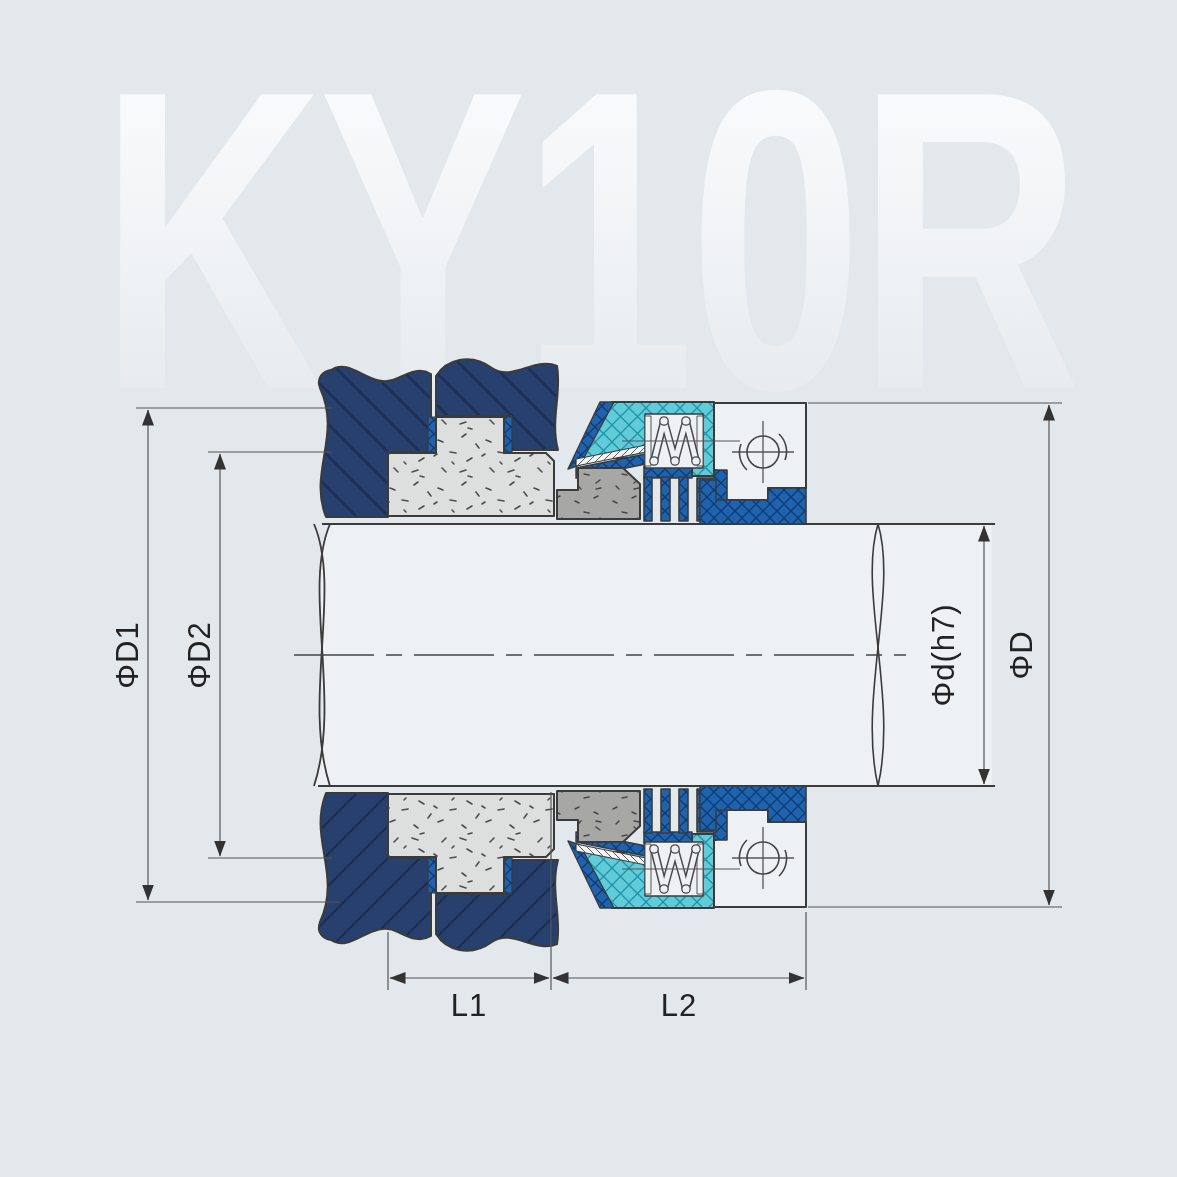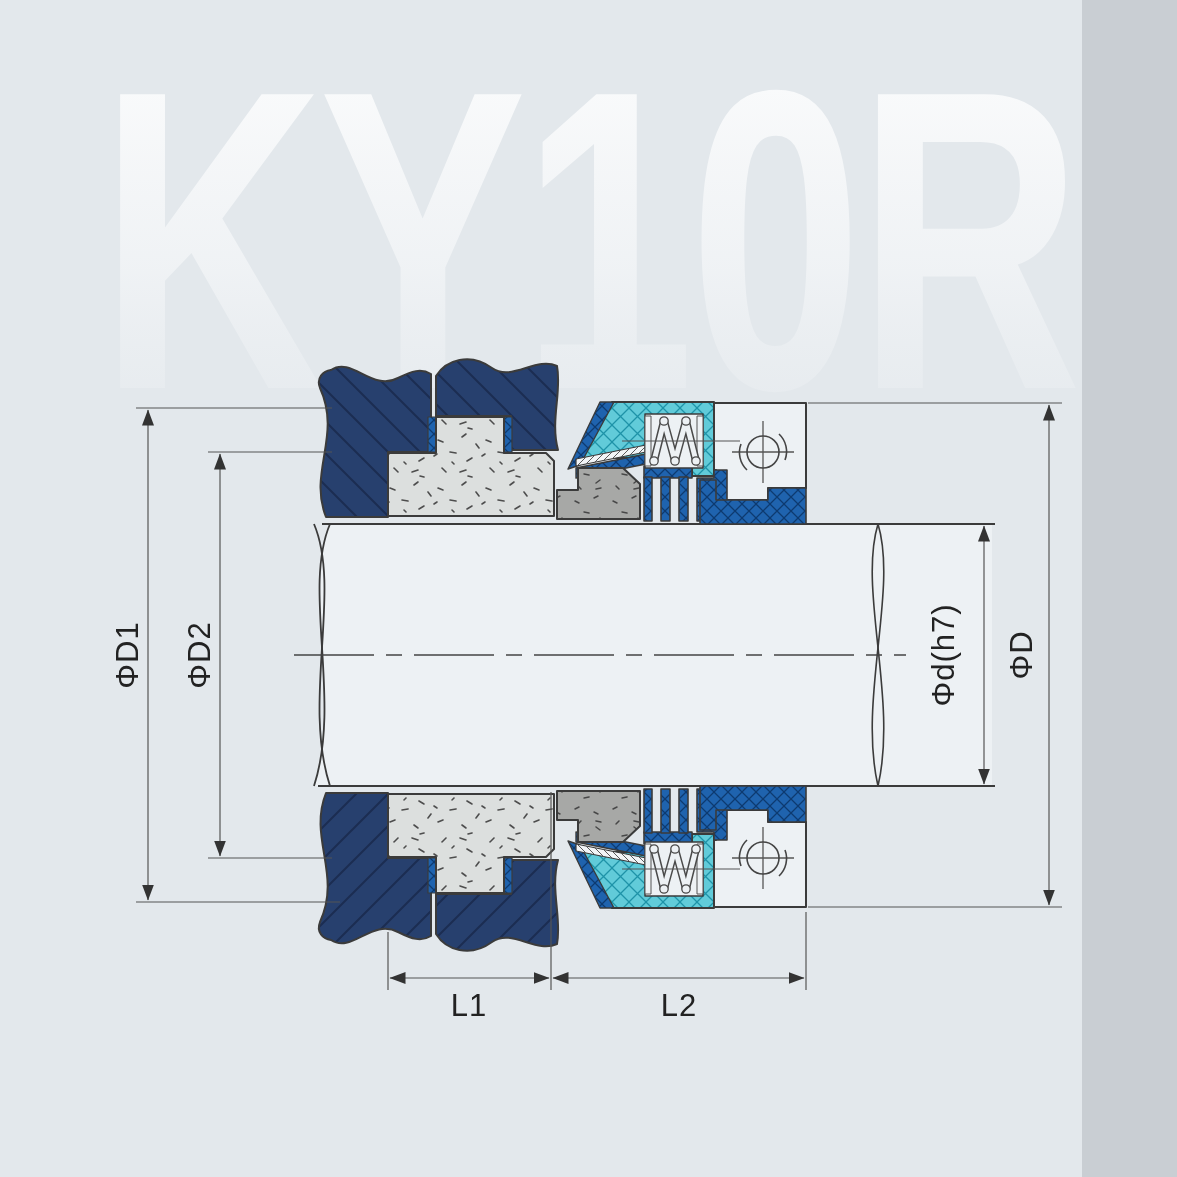--- a/index.html
+++ b/index.html
@@ -1,16 +1,16 @@
 <!DOCTYPE html>
 <html><head>
 <meta charset="utf-8">
 <style>
   html,body{margin:0;padding:0;background:#c9ced3;}
-  .stage{width:1082px;height:1177px;position:relative;background:#e3e8ec;overflow:hidden;
+  .stage{width:1177px;height:1177px;position:relative;background:#e3e8ec;overflow:hidden;
          font-family:"Liberation Sans", sans-serif;}
   svg{display:block}
   .dimtext{font-family:"Liberation Sans", sans-serif;font-size:31px;fill:#222;letter-spacing:1px;}
   .wmtext{font-family:"Liberation Sans", sans-serif;font-weight:bold;letter-spacing:-6px;}
 </style>
 </head>
 <body>
 
 <div class="stage">
 <svg width="1177" height="1177" viewBox="0 0 1177 1177">

